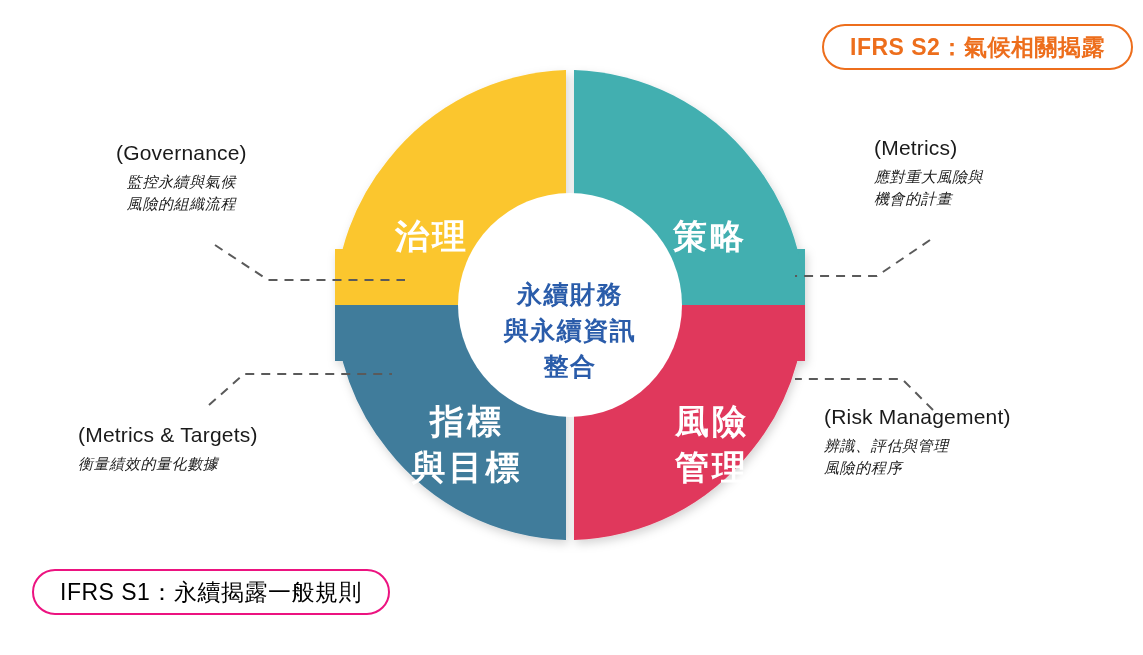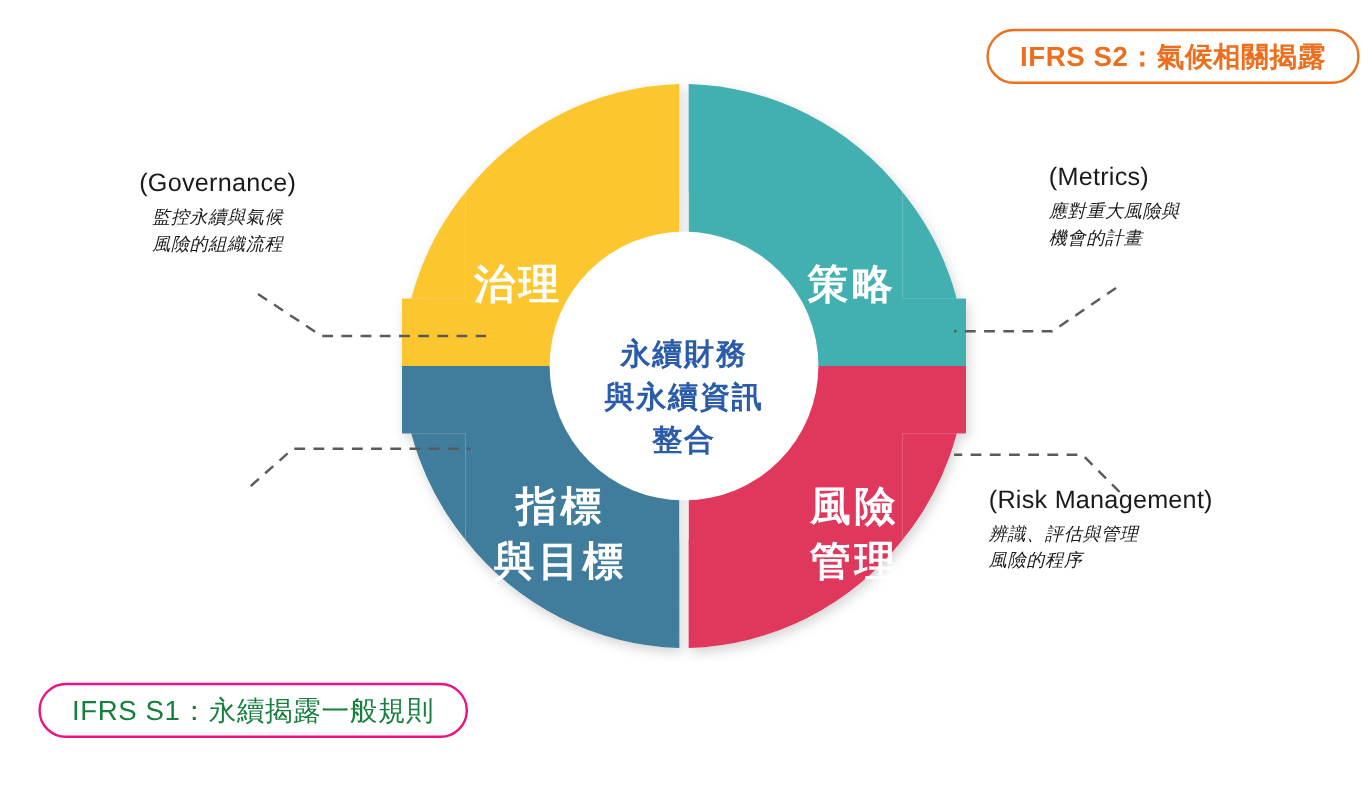--- a/index.html
+++ b/index.html
@@ -210,36 +210,40 @@
     <path class="conn" d="M 215 245 L 268 280 L 405 280"></path>
     <path class="conn" d="M 930 240 L 877 276 L 795 276"></path>
     <path class="conn" d="M 209 405 L 244 374 L 392 374"></path>
     <path class="conn" d="M 933 410 L 902 379 L 795 379"></path>
   </svg>
 
   <div class="badge" id="badge-s2" style="border-color: rgb(237, 110, 28); color: rgb(237, 110, 28);">
     <span>IFRS S2：氣候相關揭露</span>
   </div>
 
-  <div class="badge" id="badge-s1" style="border-color: rgb(236, 19, 128); color: #15803d;">
+  <div class="badge" id="badge-s1" style="border-color: rgb(236, 19, 128); color: #000000;">
     <span>IFRS S1：永續揭露一般規則</span>
   </div>
 
   <div class="callout" id="callout-governance">
     <div class="eng">(Governance)</div>
     <div class="cht">監控永續與氣候
 風險的組織流程</div>
   </div>
 
   <div class="callout" id="callout-strategy">
     <div class="eng">(Metrics)</div>
     <div class="cht">應對重大風險與
 機會的計畫</div>
   </div>
 
+  <div class="callout" id="callout-metrics">
+    <div class="eng">(Metrics &amp; Targets)</div>
+    <div class="cht">衡量績效的量化數據</div>
+  </div>
 
   <div class="callout" id="callout-risk">
     <div class="eng">(Risk Management)</div>
     <div class="cht">辨識、評估與管理
 風險的程序</div>
   </div>
 
 </div>
 
 </body></html>

